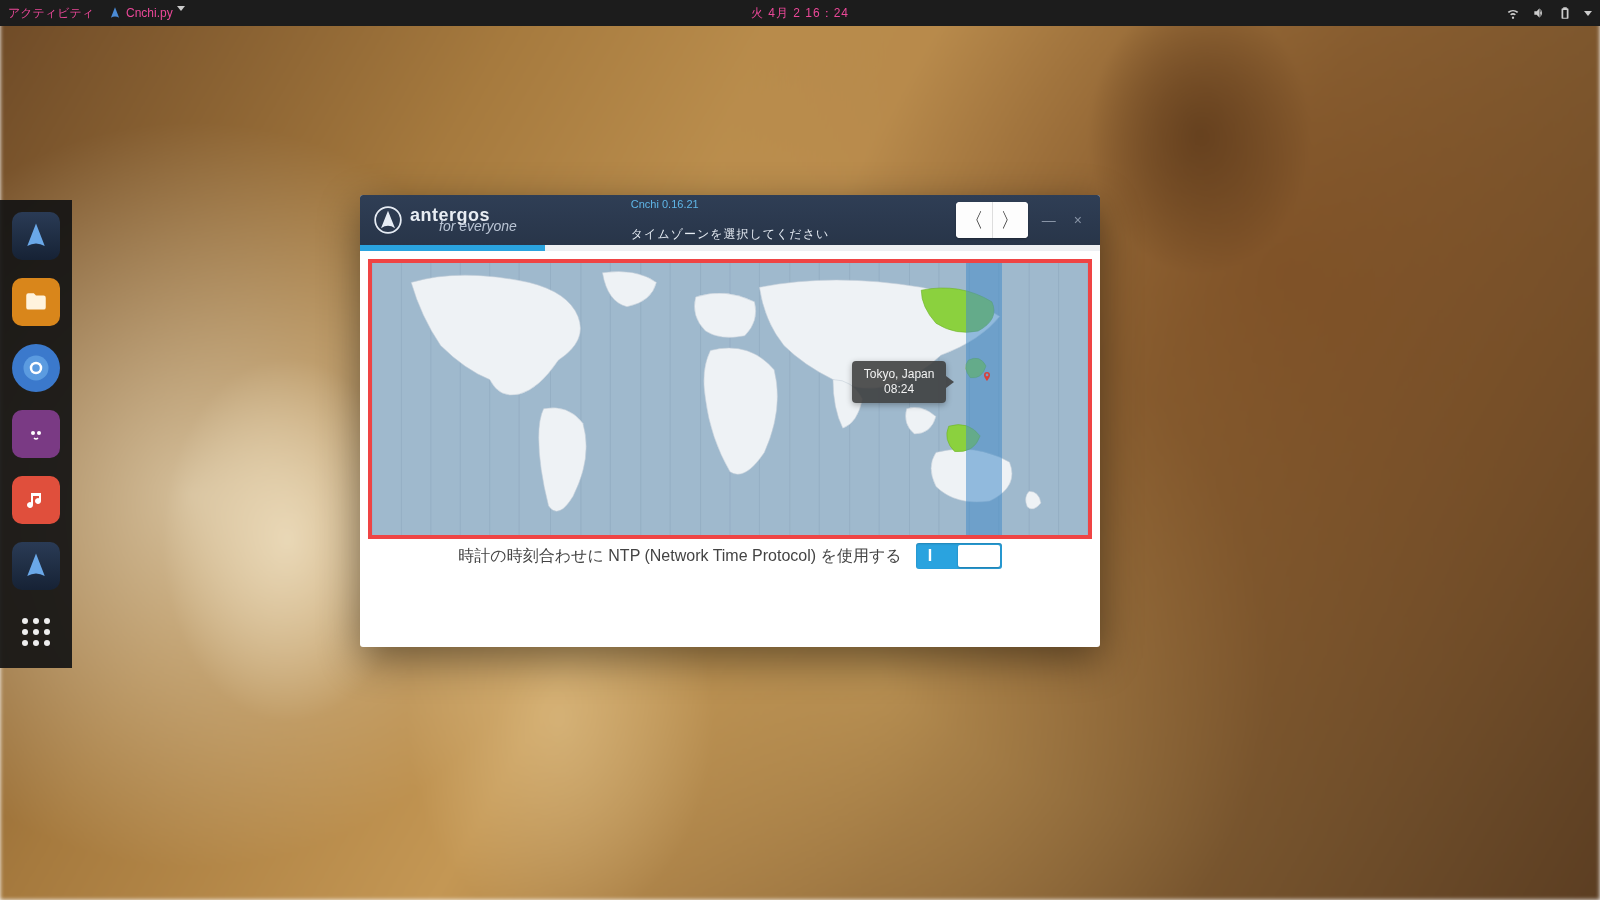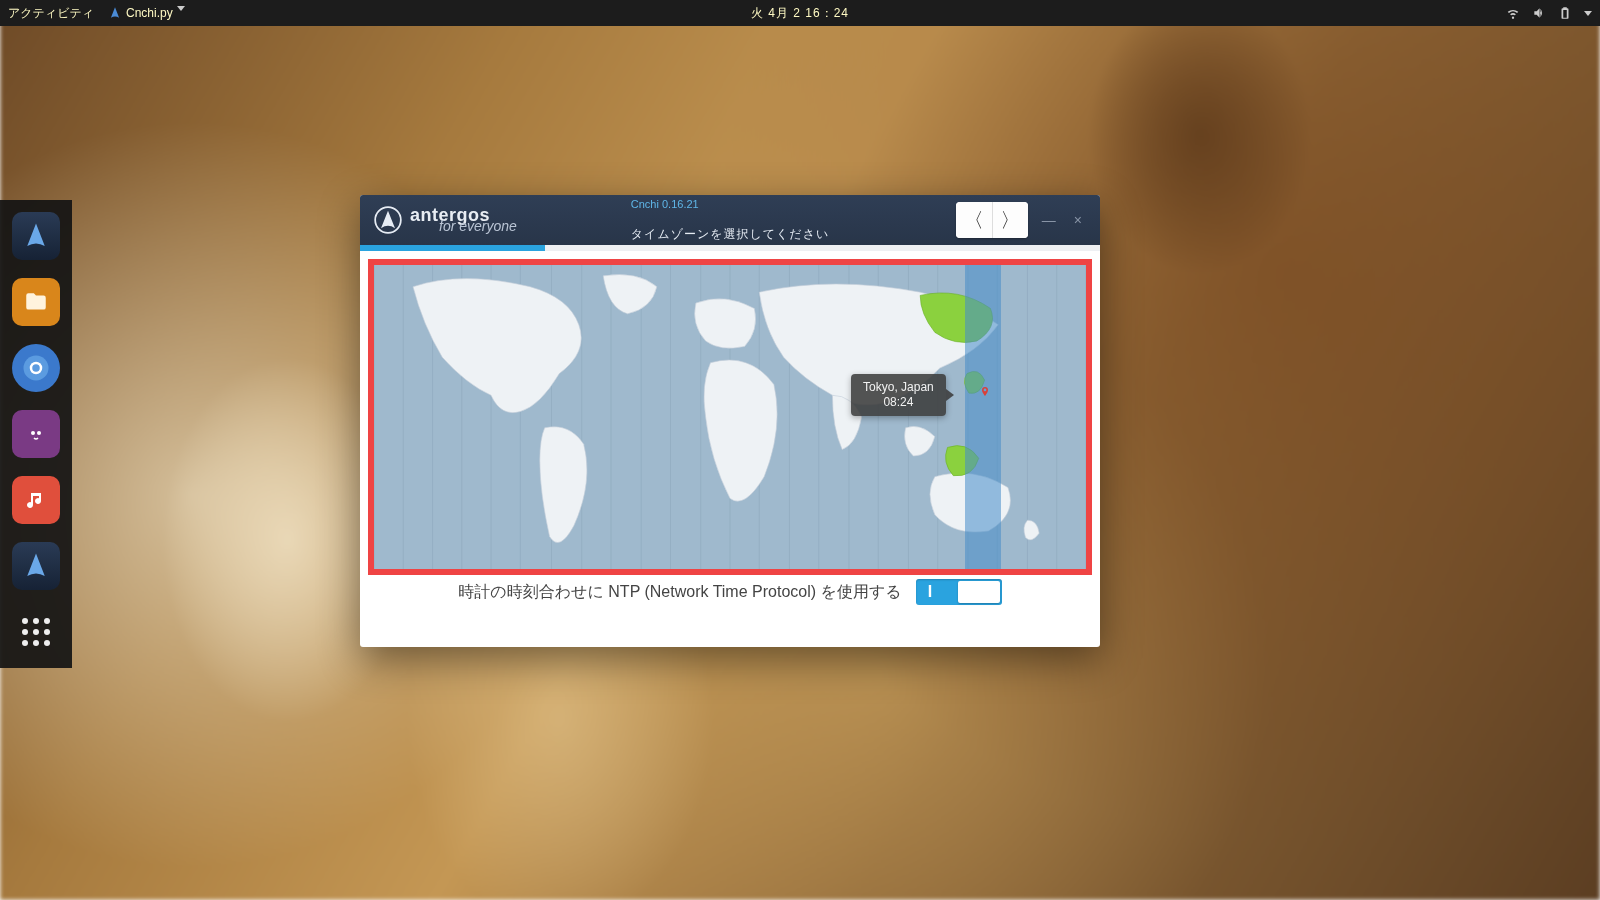--- a/index.html
+++ b/index.html
@@ -20,21 +20,21 @@
     content:""; position:absolute; inset:0;
     background:
       radial-gradient(ellipse 180px 260px at 18% 60%, rgba(255,245,220,0.35), transparent 70%),
       radial-gradient(ellipse 220px 300px at 35% 80%, rgba(235,210,160,0.25), transparent 70%),
       radial-gradient(ellipse 160px 200px at 75% 15%, rgba(90,55,25,0.5), transparent 70%);
   }
 
   
   .topbar {
     position: absolute; top:0; left:0; right:0; height:26px;
-    background:#1c1c1c; color:#fef9c3; display:flex; align-items:center;
+    background:#1c1c1c; color:#ec4899; display:flex; align-items:center;
     font-size:12px; padding:0 8px; z-index:10;
   }
   .topbar .left { display:flex; align-items:center; gap:14px; }
   .topbar .center { position:absolute; left:50%; transform:translateX(-50%); letter-spacing:1px; }
   .topbar .right { margin-left:auto; display:flex; align-items:center; gap:12px; }
   .topbar .app { display:flex; align-items:flex-start; gap:4px; }
   .topbar svg, .topbar .tri { fill:#ccc; }
   .tri-down { width:0;height:0;border-left:4px solid transparent;border-right:4px solid transparent;border-top:5px solid #ccc; display:inline-block; }
 
   
@@ -74,21 +74,21 @@
   .tcenter .sub { font-size:12px; color:#e6ecf4; margin-top:16px; letter-spacing:1px;}
   .winbtns { margin-left:auto; display:flex; align-items:center; gap:10px; }
   .navgroup { display:flex; background:#fff; border-radius:4px; overflow:hidden; box-shadow:0 1px 2px rgba(0,0,0,0.3);}
   .navbtn { width:36px; height:36px; display:flex; align-items:center; justify-content:center; color:#333; font-size:20px; cursor:pointer; background:#fdfdfd;}
   .navbtn + .navbtn { border-left:1px solid #ddd; }
   .wmin, .wclose { color:#8894a6; cursor:pointer; font-size:14px; padding:4px;}
   .progressbar { height:6px; background:#eef0f3; }
   .progressbar .fill { height:100%; width:25%; background:#2aa3df; }
 
   .mapwrap { padding:8px 8px 0 8px; }
-  .map { position:relative; width:100%; height:316px; background:#9fb9cd; border:6px solid #ef4444; overflow:hidden;padding-left:9px; }
+  .map { position:relative; width:100%; height:280px; background:#9fb9cd; border:4px solid #ef4444; overflow:hidden;padding-left:9px; }
   .map svg.world { position:absolute; inset:0; width:100%; height:100%; }
   .tzband { position:absolute; top:0; bottom:0; left:83%; width:5%; background:rgba(70,140,200,0.55); }
   .pin { position:absolute; left:85%; top:39%; width:12px; height:16px; }
   .pin svg{width:100%;height:100%;}
   .tooltip {
     position:absolute; left:67%; top:36%;
     background:rgba(60,60,60,0.88); color:#f2f2f2; text-align:center;
     padding:6px 12px; border-radius:4px; font-size:12px; line-height:15px;
     box-shadow:0 2px 6px rgba(0,0,0,0.3);
   }

